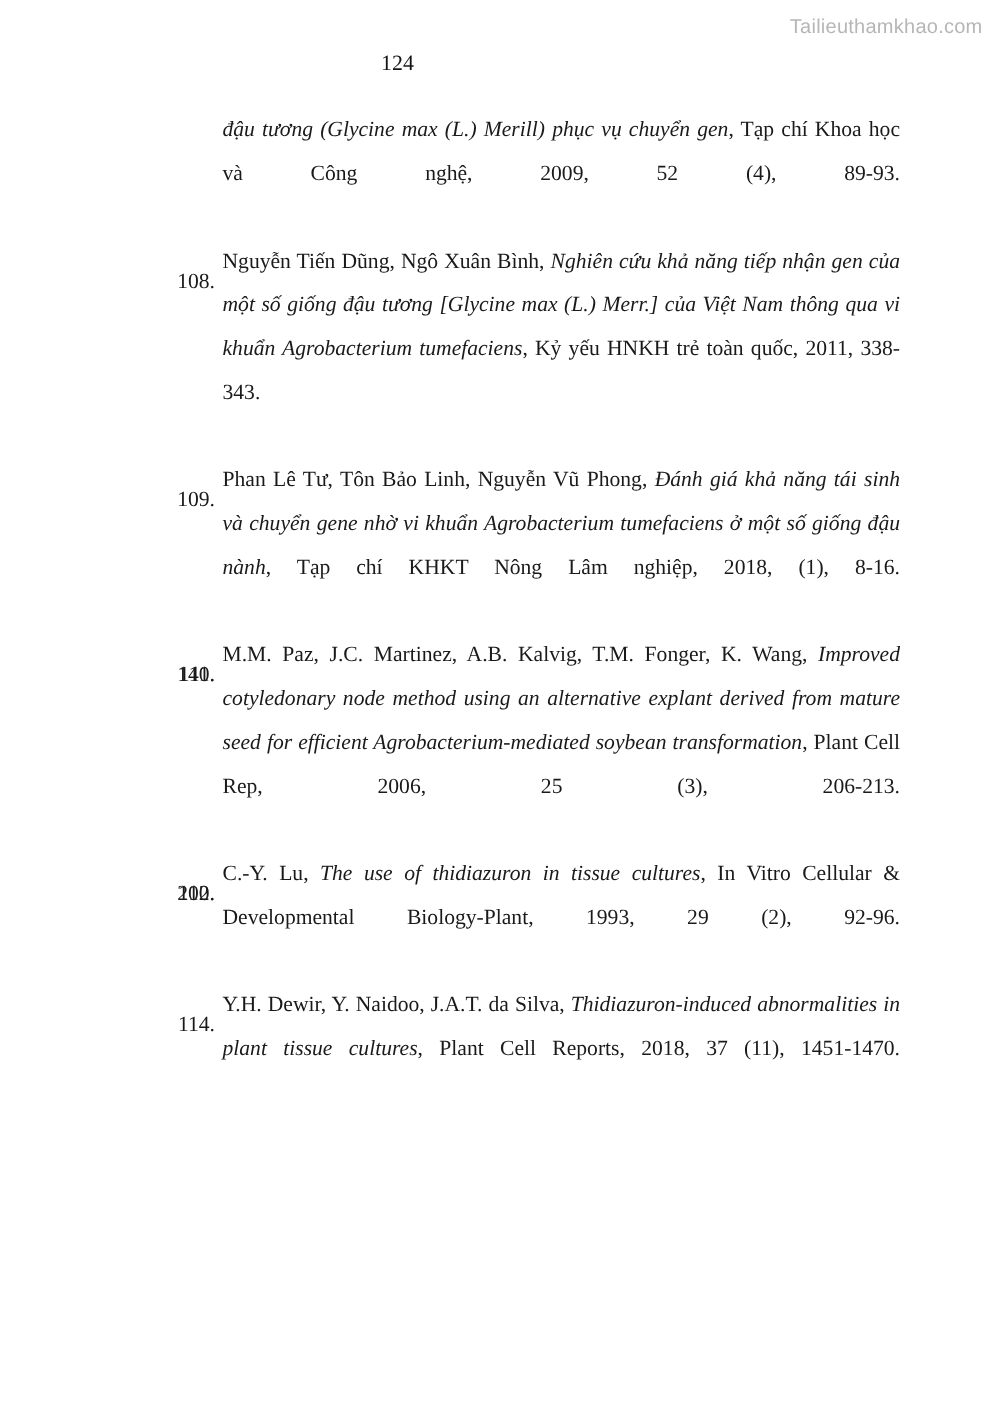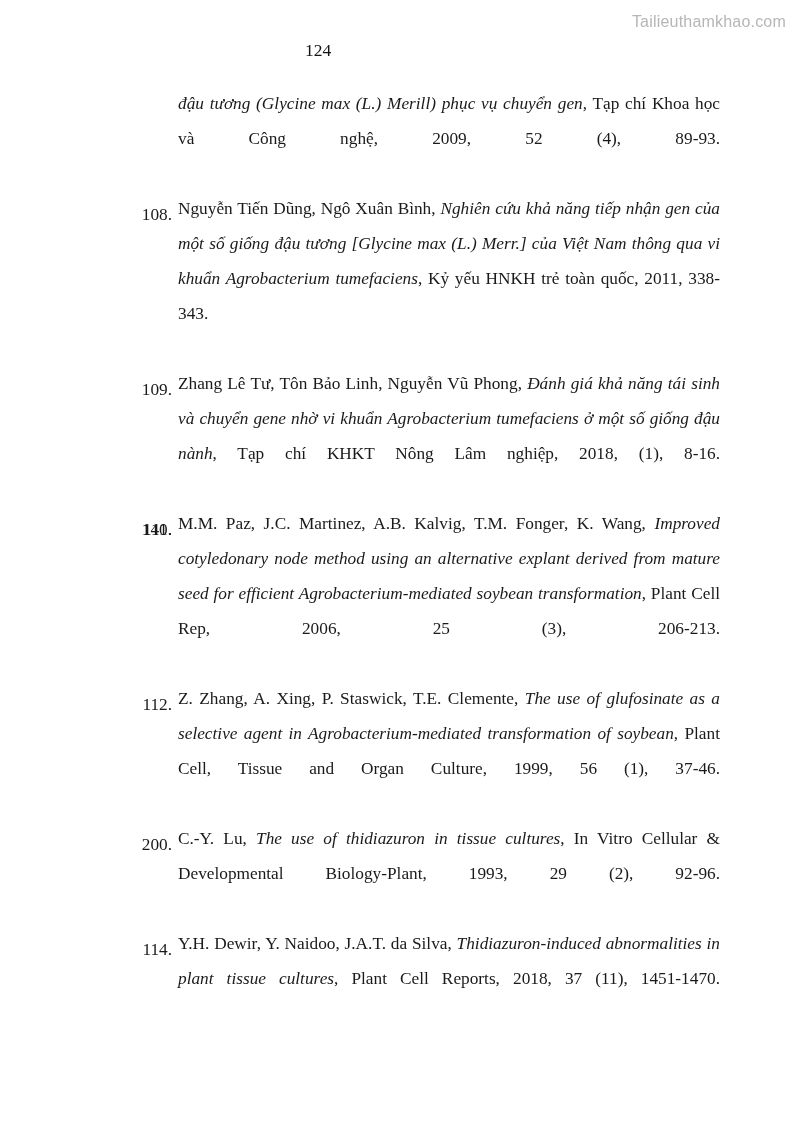--- a/index.html
+++ b/index.html
@@ -62,21 +62,21 @@
   }
 
   
   .ref.no-number {
     padding-left: 38px;
   }
 
   .ref-num {
     position: absolute;
     left: 0;
-    top: 6px;
+    top: 16px;
     width: 32px;
     text-align: right;
     font-size: 17.3px;
     line-height: 35px;
   }
 
   .ref-text { display: inline; }
 
   .ref-text i,
   .ref-text em {
@@ -93,19 +93,19 @@
 <body>
 
 <div class="watermark">Tailieuthamkhao.com</div>
 
 <div class="page-number">124</div>
 
 <div class="refs">
 
 <p class="ref no-number"><span class="ref-text"><i>đậu tương (Glycine max (L.) Merill) phục vụ chuyển gen</i><span>, Tạp chí Khoa học và Công nghệ, 2009, 52 (4), 89-93.</span></span></p>
     <p class="ref"><span class="ref-num">108.</span><span class="ref-text"><span>Nguyễn Tiến Dũng, Ngô Xuân Bình, </span><i>Nghiên cứu khả năng tiếp nhận gen của một số giống đậu tương [Glycine max (L.) Merr.] của Việt Nam thông qua vi khuẩn Agrobacterium tumefaciens</i><span>, Kỷ yếu HNKH trẻ toàn quốc, 2011, 338-343.</span></span></p>
-    <p class="ref"><span class="ref-num">109.</span><span class="ref-text"><span>Zhang Lê Tư, Tôn Bảo Linh, Nguyễn Vũ Phong, </span><i>Đánh giá khả năng tái sinh và chuyển gene nhờ vi khuẩn Agrobacterium tumefaciens ở một số giống đậu nành</i><span>, Tạp chí KHKT Nông Lâm nghiệp, 2018, (1), 8-16.</span></span></p>
+    <p class="ref"><span class="ref-num">109.</span><span class="ref-text"><span>Phan Lê Tư, Tôn Bảo Linh, Nguyễn Vũ Phong, </span><i>Đánh giá khả năng tái sinh và chuyển gene nhờ vi khuẩn Agrobacterium tumefaciens ở một số giống đậu nành</i><span>, Tạp chí KHKT Nông Lâm nghiệp, 2018, (1), 8-16.</span></span></p>
     <p class="ref"><span class="ref-num">140.</span></p>
     <p class="ref"><span class="ref-num">111.</span><span class="ref-text"><span>M.M. Paz, J.C. Martinez, A.B. Kalvig, T.M. Fonger, K. Wang, </span><i>Improved cotyledonary node method using an alternative explant derived from mature seed for efficient Agrobacterium-mediated soybean transformation</i><span>, Plant Cell Rep, 2006, 25 (3), 206-213.</span></span></p>
-    <p class="ref"><span class="ref-num">112.</span><span class="ref-text"><span>Z. Zhang, A. Xing, P. Staswick, T.E. Clemente, </span><i>The use of glufosinate as a selective agent in Agrobacterium-mediated transformation of soybean</i><span>, Plant Cell, Tissue and Organ Culture, 1999, 56 (1), 37-46.</span></span></p>
+    <p class="ref"><span class="ref-num">112.</span></p>
     <p class="ref"><span class="ref-num">200.</span><span class="ref-text"><span>C.-Y. Lu, </span><i>The use of thidiazuron in tissue cultures</i><span>, In Vitro Cellular &amp; Developmental Biology-Plant, 1993, 29 (2), 92-96.</span></span></p>
     <p class="ref"><span class="ref-num">114.</span><span class="ref-text"><span>Y.H. Dewir, Y. Naidoo, J.A.T. da Silva, </span><i>Thidiazuron-induced abnormalities in plant tissue cultures</i><span>, Plant Cell Reports, 2018, 37 (11), 1451-1470.</span></span></p>
   </div>
 
 </body></html>

